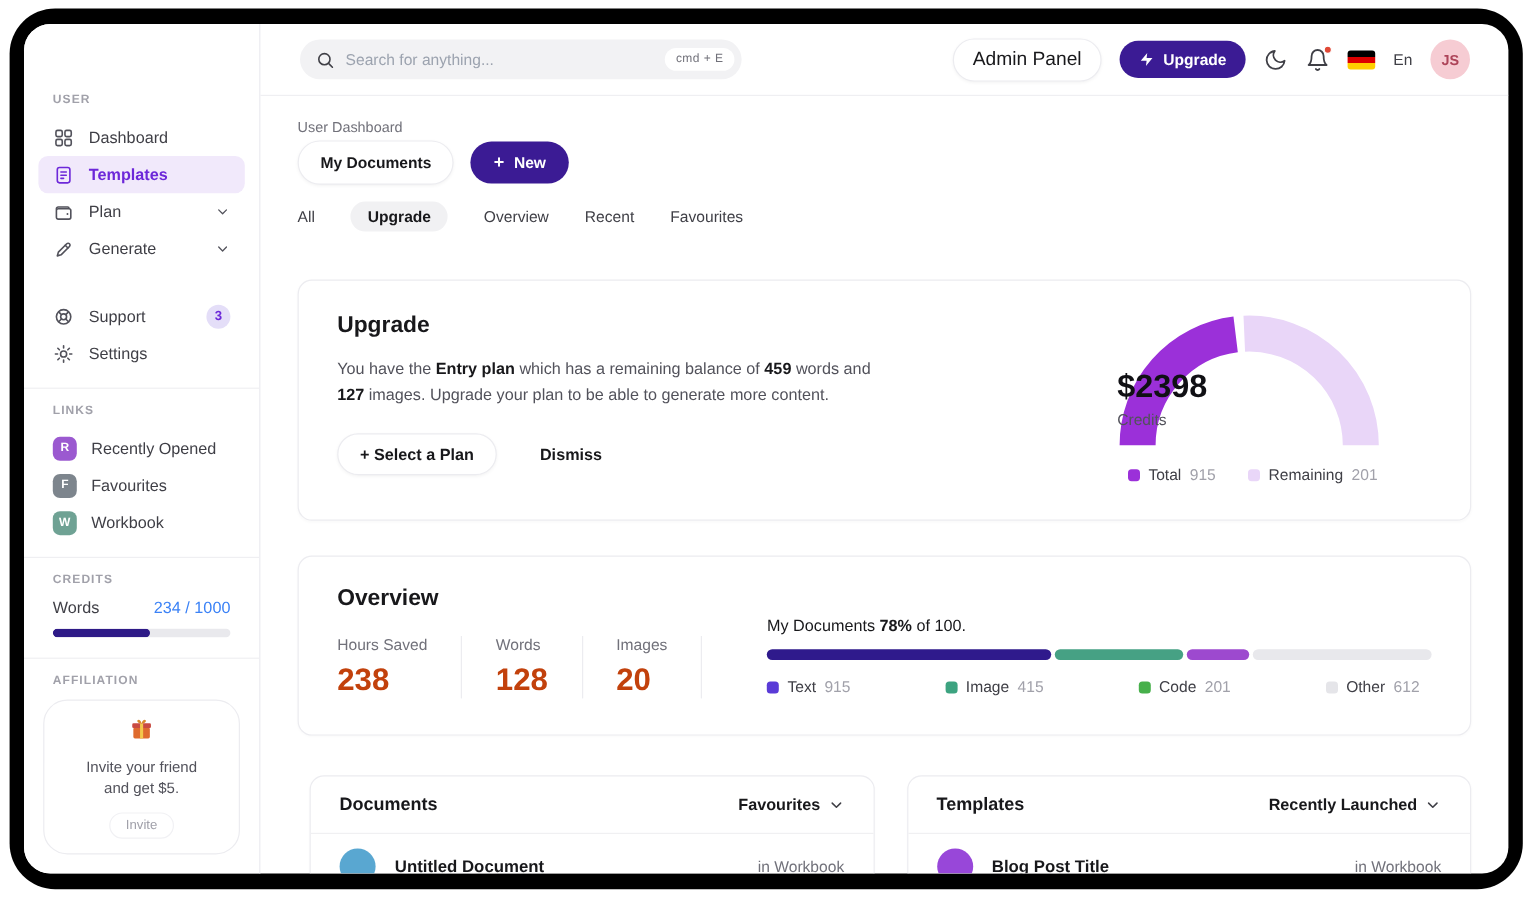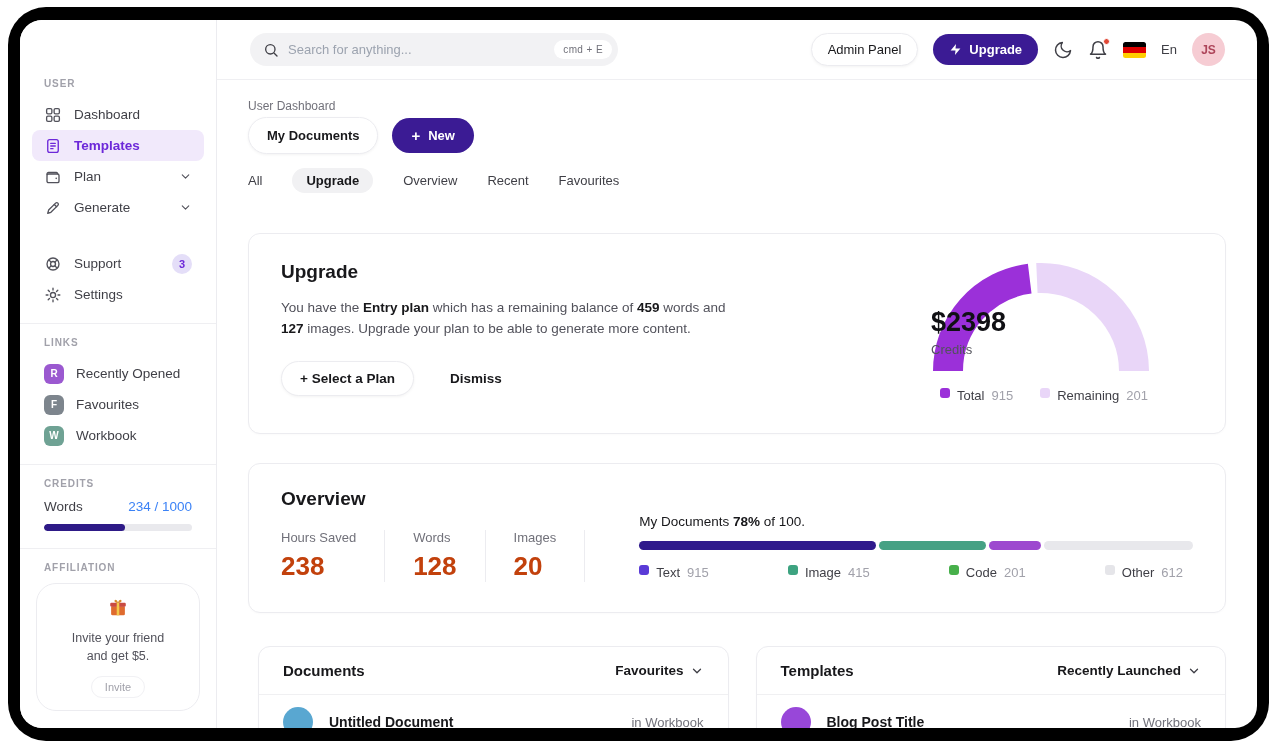--- a/index.html
+++ b/index.html
@@ -31,21 +31,21 @@
 
   
   .main { flex:1; display:flex; flex-direction:column; min-width:0; }
   .topbar { height:60px; min-height:60px; display:flex; align-items:center; padding:0 32px 0 33px; border-bottom:1px solid #efeff2; }
   .search { width:368px; height:33px; background:#f2f2f4; border-radius:17px; display:flex; align-items:center; padding:0 6px 0 13px; gap:9px; }
   .search .ico { width:16px; height:16px; color:#3f3f46; display:flex; }
   .search input { flex:1; border:none; outline:none; background:transparent; font-size:13px; color:#3f3f46; font-family:"Liberation Sans", sans-serif; }
   .search input::placeholder { color:#9ca3af; }
   .kbd { background:#fff; border-radius:10px; padding:4px 9px; font-size:10px; color:#71717a; letter-spacing:.04em; white-space:nowrap; }
   .tb-right { margin-left:auto; display:flex; align-items:center; gap:15px; }
-  .pill { background:#fff; border:1px solid #ececf0; box-shadow:0 1px 3px rgba(0,0,0,.05); border-radius:18px; padding:8px 16px; font-size:13px; font-weight:500; color:#18181b; cursor:pointer; white-space:nowrap; }
+  .pill { background:#fff; border:1px solid #ececf0; box-shadow:0 1px 3px rgba(0,0,0,.05); border-radius:18px; padding:8px 16px; font-size:16px; font-weight:500; color:#18181b; cursor:pointer; white-space:nowrap; }
   .btn-primary { border:none; color:#fff; border-radius:18px; padding:8px 16px; font-size:13px; font-weight:600; display:flex; align-items:center; gap:7px; cursor:pointer; white-space:nowrap; }
   .tb-ico { width:20px; height:20px; color:#3f3f46; display:flex; cursor:pointer; position:relative; }
   .dot { position:absolute; top:-2px; right:-2px; width:7px; height:7px; background:#e04836; border-radius:50%; border:1.5px solid #fff; }
   .flag { width:23px; height:16px; border-radius:2.5px; background:linear-gradient(#000 0 33.4%, #dd0000 33.4% 66.7%, #ffce00 66.7%); }
   .lang { font-size:13px; color:#3f3f46; }
   .avatar { width:33px; height:33px; border-radius:50%; background:#f6ccd3; color:#ad4459; font-size:12px; font-weight:700; display:flex; align-items:center; justify-content:center; cursor:pointer; }
 
   
   .content { flex:1; padding:0 31px; overflow:hidden; }
   .breadcrumb { margin-top:19px; font-size:12px; color:#71717a; }
@@ -68,21 +68,21 @@
   .uc-body b { color:#18181b; }
   .uc-btns { margin-top:21px; display:flex; align-items:center; gap:36px; }
   .btn-outline { background:#fff; border:1px solid #ececf0; box-shadow:0 1px 3px rgba(0,0,0,.05); border-radius:19px; padding:9px 18px; font-size:13.5px; font-weight:600; color:#18181b; cursor:pointer; }
   .btn-text { font-size:13.5px; font-weight:600; color:#18181b; cursor:pointer; }
   .gauge-wrap { width:226px; margin-right:36px; }
   .gauge { position:relative; width:220px; height:112px; }
   .gauge-center { position:absolute; left:0; right:0; top:46px; text-align:left; }
   .gauge-value { font-size:27px; font-weight:800; color:#101014; }
   .gauge-label { margin-top:4px; font-size:13px; color:#52525b; }
   .g-legend { margin-top:15px; display:flex; justify-content:center; gap:27px; }
-  .leg-item { display:flex; align-items:flex-start; gap:7px; font-size:13px; color:#3f3f46; white-space:nowrap; }
+  .leg-item { display:flex; align-items:center; gap:7px; font-size:13px; color:#3f3f46; white-space:nowrap; }
   .leg-sq { width:10px; height:10px; border-radius:3px; }
   .leg-val { color:#a1a1aa; }
 
   
   .overview-card { margin-top:29px; padding:24px 32px 30px; display:flex; gap:54px; }
   .stats { display:flex; margin-top:20px; }
   .stat { padding:0 28px; border-right:1px solid #ececf0; }
   .stat:first-child { padding-left:0; }
   .stat-label { font-size:13px; color:#71717a; }
   .stat-value { margin-top:6px; font-size:26px; font-weight:800; color:#c2410c; }

